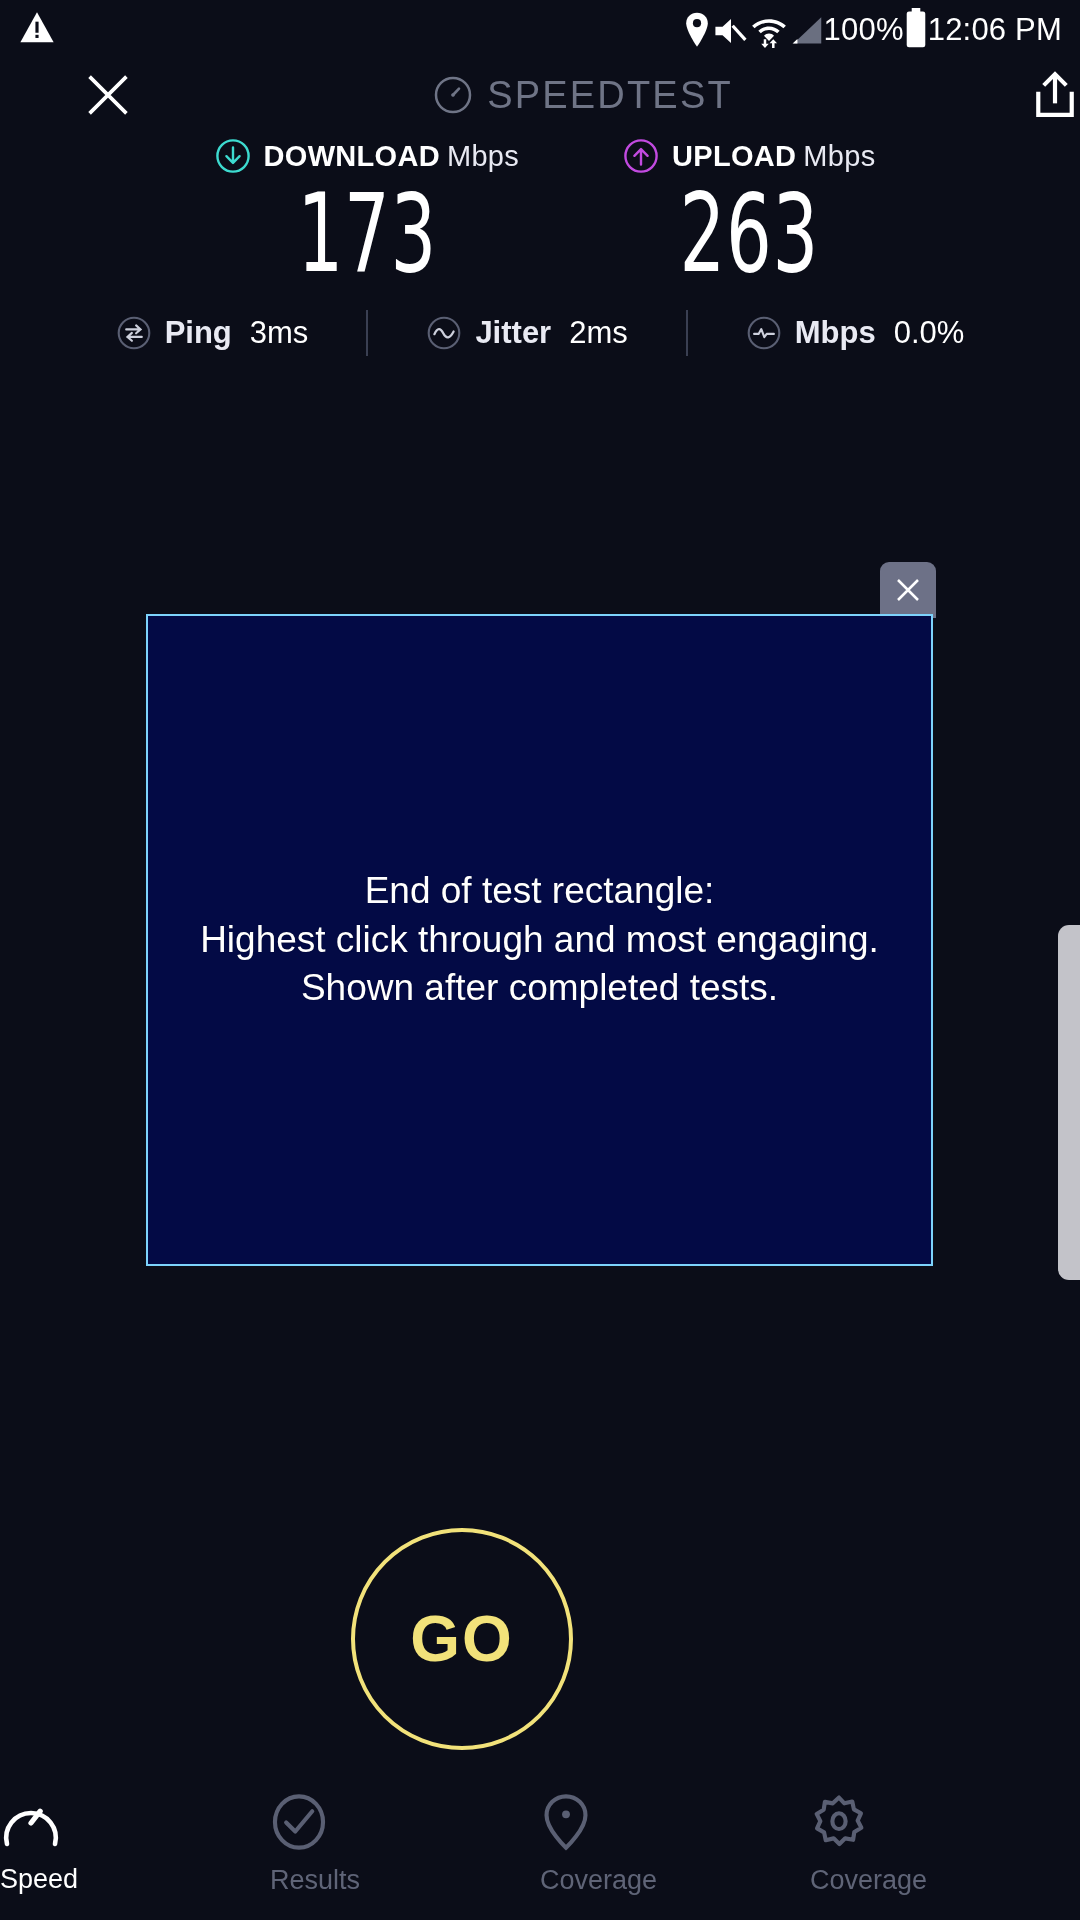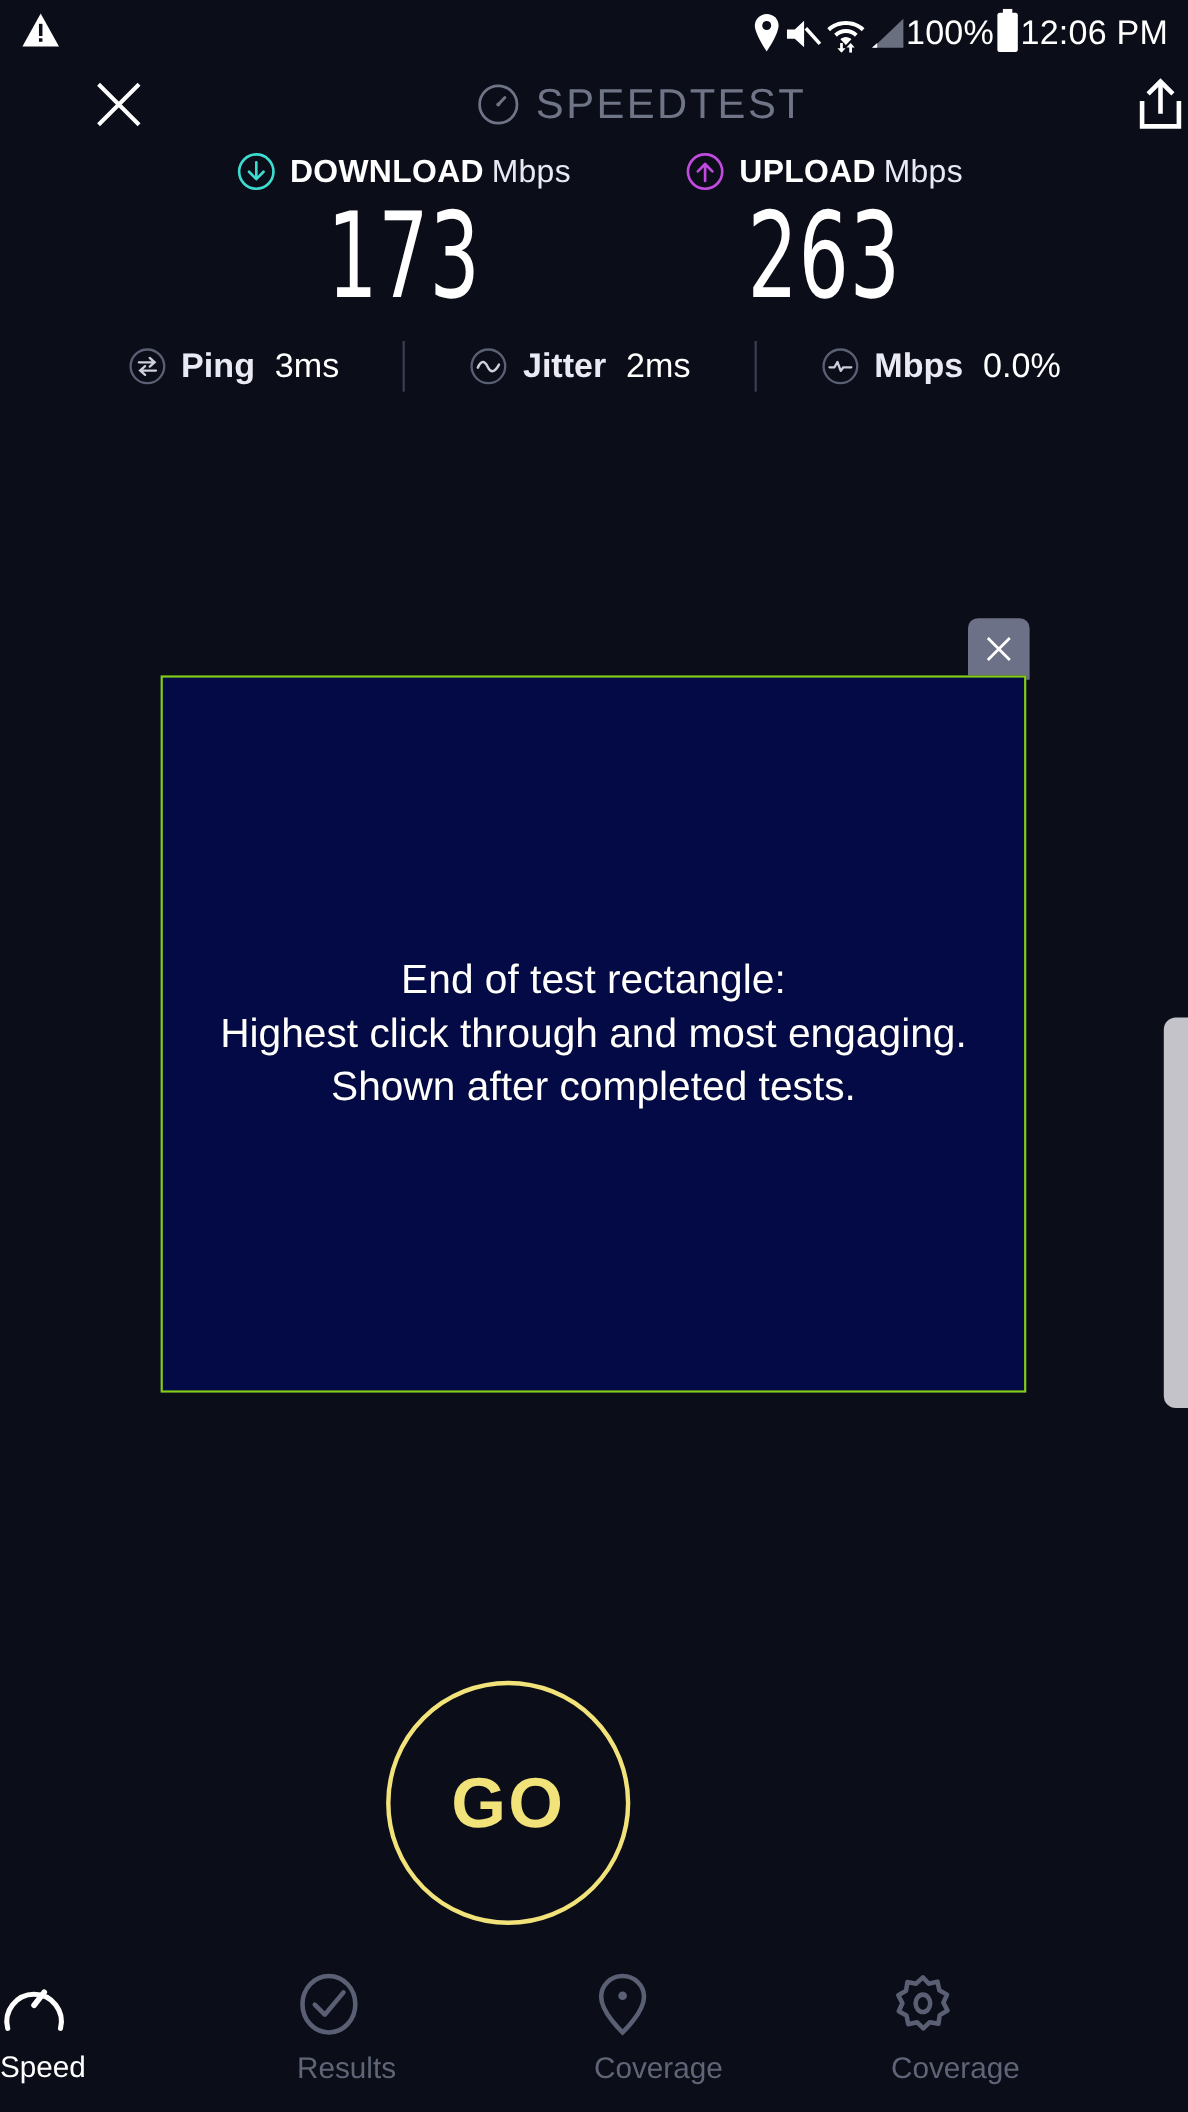--- a/index.html
+++ b/index.html
@@ -69,21 +69,21 @@
   .pjl-sep  { width:2px; height:46px; background:#3a3f52; margin:0 38px; }
 
   
   .ad-close {
     position:absolute; left:880px; top:562px; width:56px; height:56px;
     background:#6d7187; border-radius:9px 9px 0 0;
     display:flex; align-items:center; justify-content:center; cursor:pointer;
   }
   .ad-box {
     position:absolute; left:146px; top:614px; width:787px; height:652px;
-    background:#030a45; border:2px solid #84cc16;
+    background:#030a45; border:2px solid #7dd3fc;
     display:flex; align-items:center; justify-content:center;
   }
   .ad-text {
     color:#ffffff; font-size:37px; line-height:1.32; text-align:center;
     white-space:pre-line; font-weight:400;
     text-shadow:0 0 1px rgba(0,0,0,.6);
   }
   .scroll-handle {
     position:absolute; right:0px; top:925px; width:22px; height:355px;
     background:#c3c3c9; border-radius:11px 0 0 11px;

